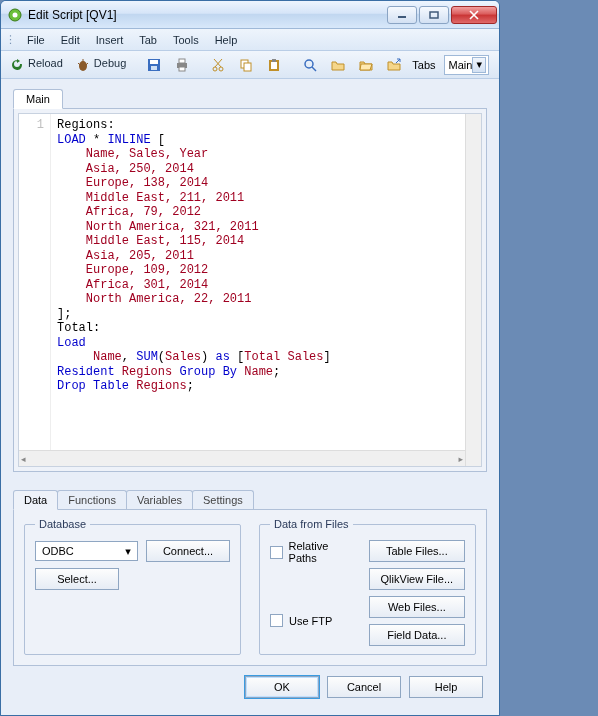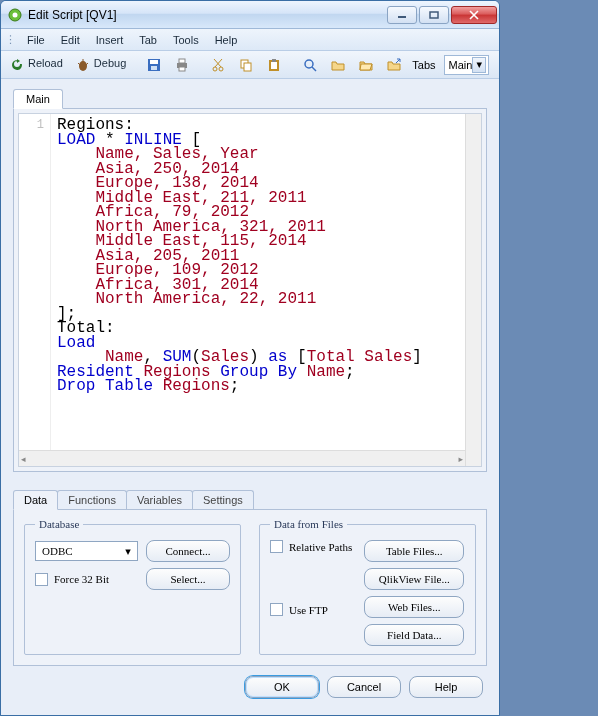--- a/index.html
+++ b/index.html
@@ -152,21 +152,21 @@
     padding: 4px 6px 0 0;
     text-align: right;
     color: #bfbfbf;
     font-family: Consolas, "Courier New", monospace;
     font-size: 12px;
   }
   .code {
     flex:1;
     padding: 4px 6px 0 6px;
     font-family: Consolas, "Courier New", monospace;
-    font-size: 16px;
+    font-size: 12px;
     line-height: 14.5px;
     white-space: pre;
     color: #000;
     overflow: auto;
   }
   .kw-blue { color: #0000cc; }
   .kw-red  { color: #a00020; }
   .scrollbar-v {
     width: 16px;
     background: #f0f0f0;
@@ -207,21 +207,20 @@
     background: #eef2f9;
     padding: 8px 10px 10px;
     display: flex;
     gap: 18px;
   }
   fieldset {
     border: 1px solid #b0c0d8;
     border-radius: 2px;
     padding: 10px 10px 8px;
     margin: 0;
-    font-family: Liberation Serif, serif;
   }
   fieldset legend {
     padding: 0 4px;
     color: #2a3a5a;
   }
   .db-panel { flex: 1; }
   .files-panel { flex: 1; }
   .row { display: flex; align-items: center; gap: 8px; margin-bottom: 6px; }
   .combo {
     flex:1;
@@ -231,21 +230,21 @@
     display:flex;align-items:center;justify-content:space-between;
     padding: 0 2px 0 6px;
   }
   .combo .arrow {
     width:14px;height:16px;display:flex;align-items:center;justify-content:center;
   }
   .wbtn {
     min-width: 84px;
     height: 22px;
     border: 1px solid #8fa6c2;
-    border-radius: 8px;
+    border-radius: 0;
     background: linear-gradient(to bottom, #fdfdfd, #e6ecf5);
     display:flex;align-items:center;justify-content:center;
     padding: 0 8px;
   }
   .checkbox {
     width:13px;height:13px;border:1px solid #8fa6c2;background:#fff;
   }
   .files-right {
     display:flex;flex-direction:column;gap:6px;align-items:stretch;
     width: 100px;
@@ -432,24 +431,20 @@
         <div class="row">
           <div class="combo">
             <span>ODBC</span>
             <span class="arrow">▾</span>
           </div>
           <div class="wbtn">
               <span>Connect...</span>
             </div>
         </div>
         <div class="row">
-          <div style="flex:1;display:flex;align-items:center;gap:6px;">
-            <div class="checkbox"></div>
-            <span>Force 32 Bit</span>
-          </div>
           <div class="wbtn">
               <span>Select...</span>
             </div>
         </div>
       </fieldset>
 
       <fieldset class="files-panel">
         <legend>Data from Files</legend>
         <div style="display:flex;gap:12px;">
           <div class="files-left">

